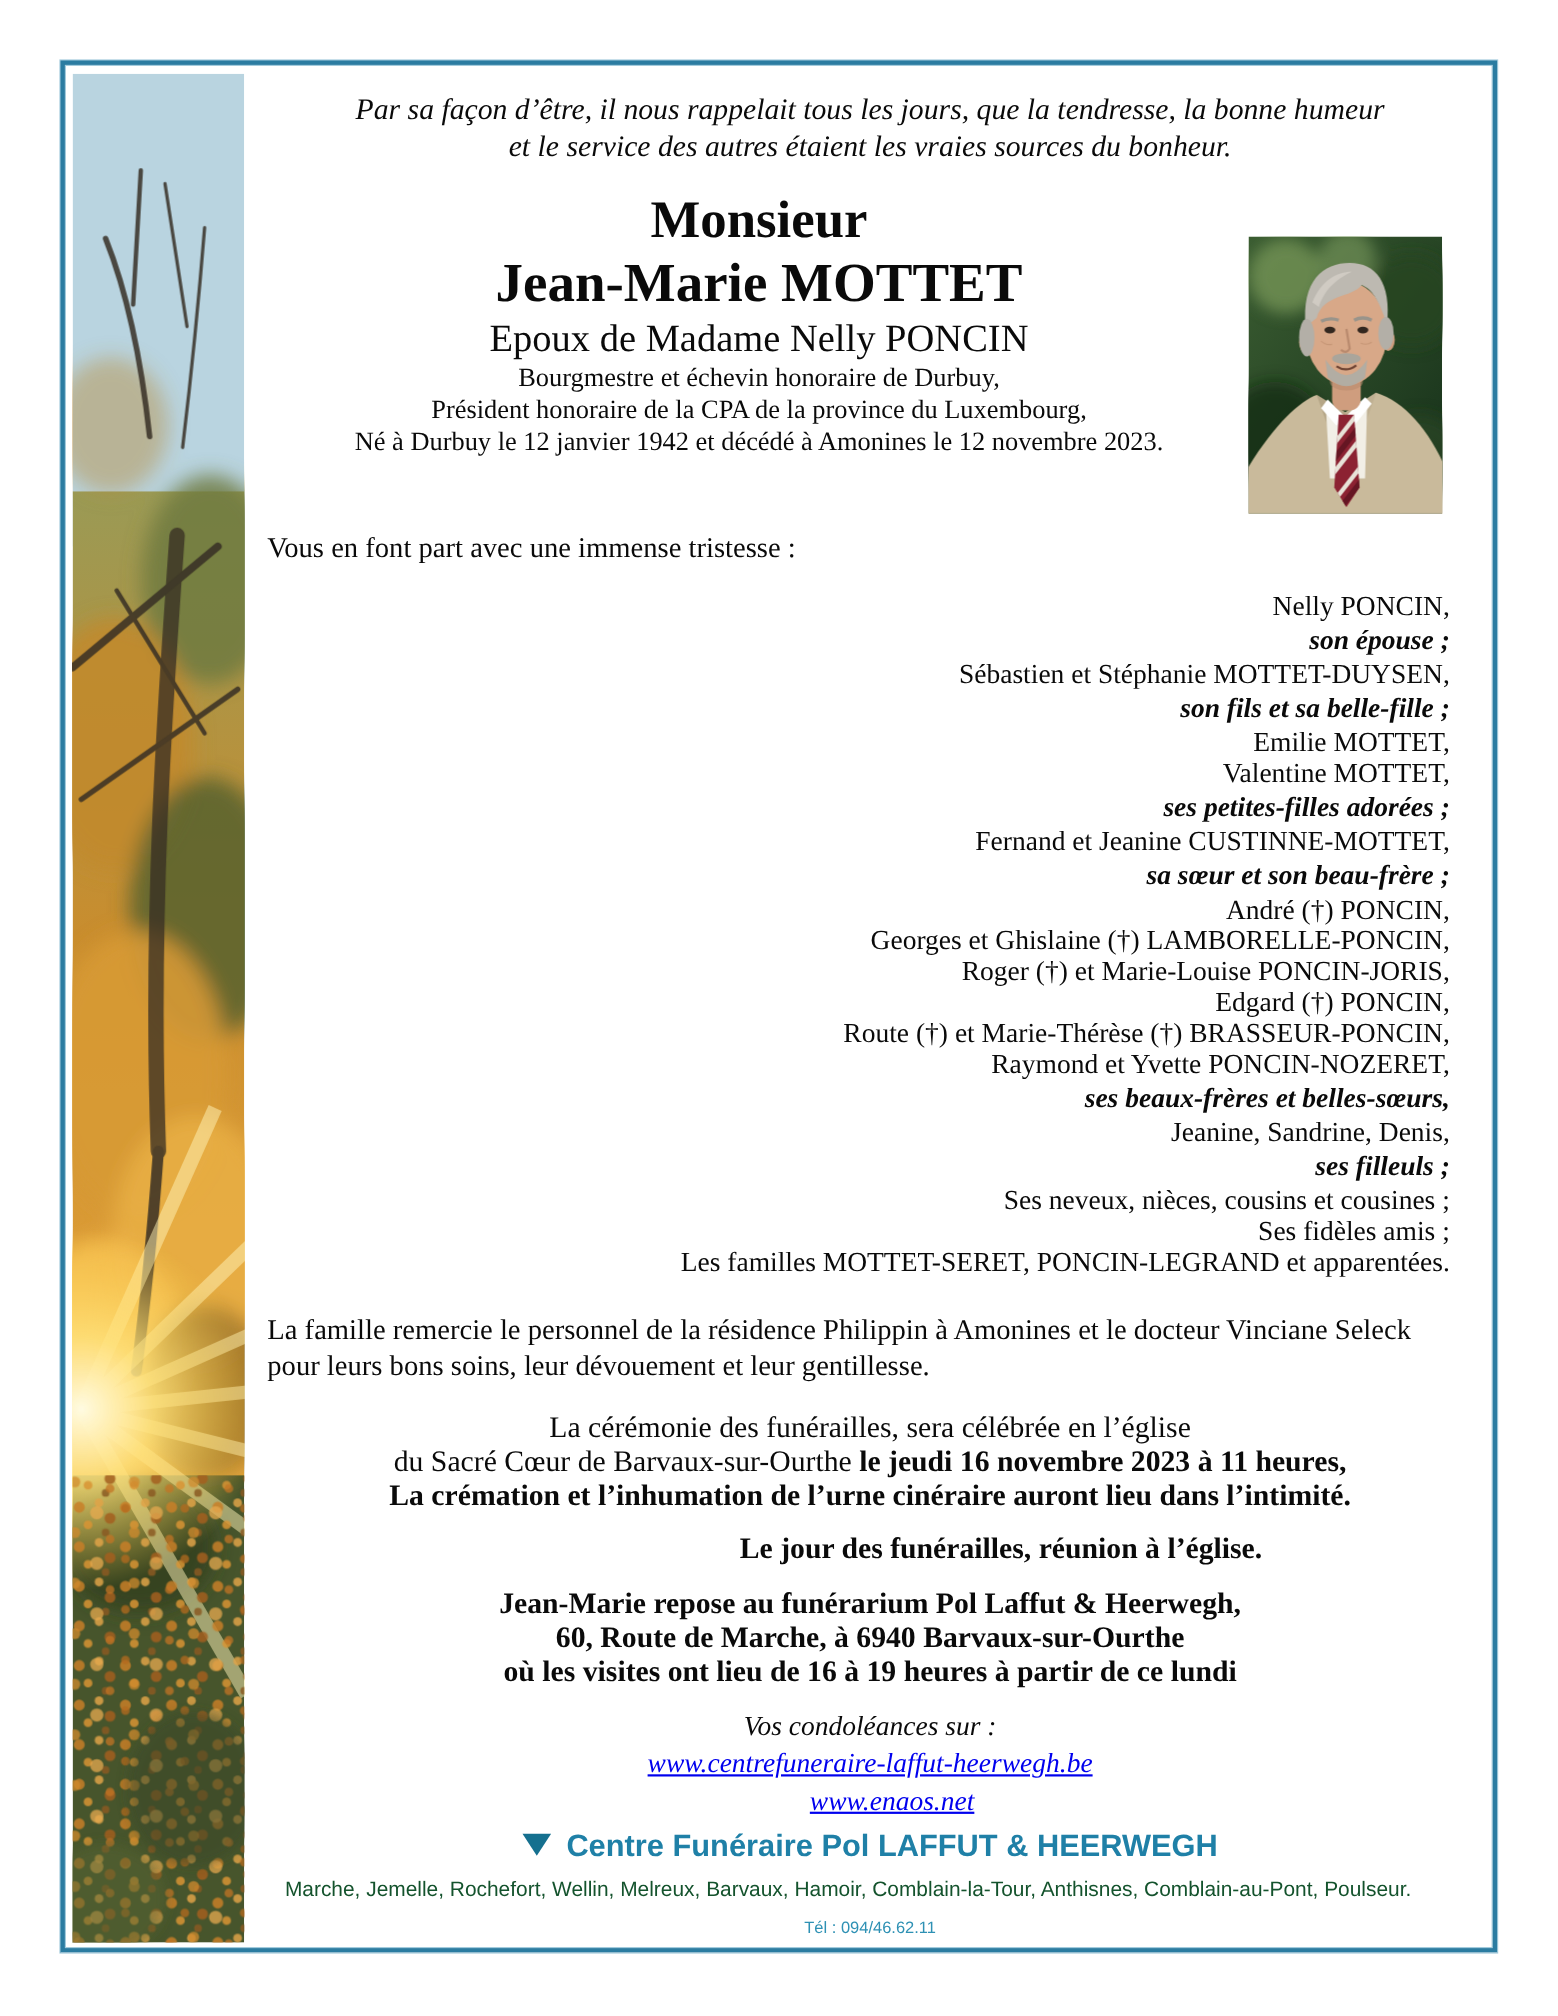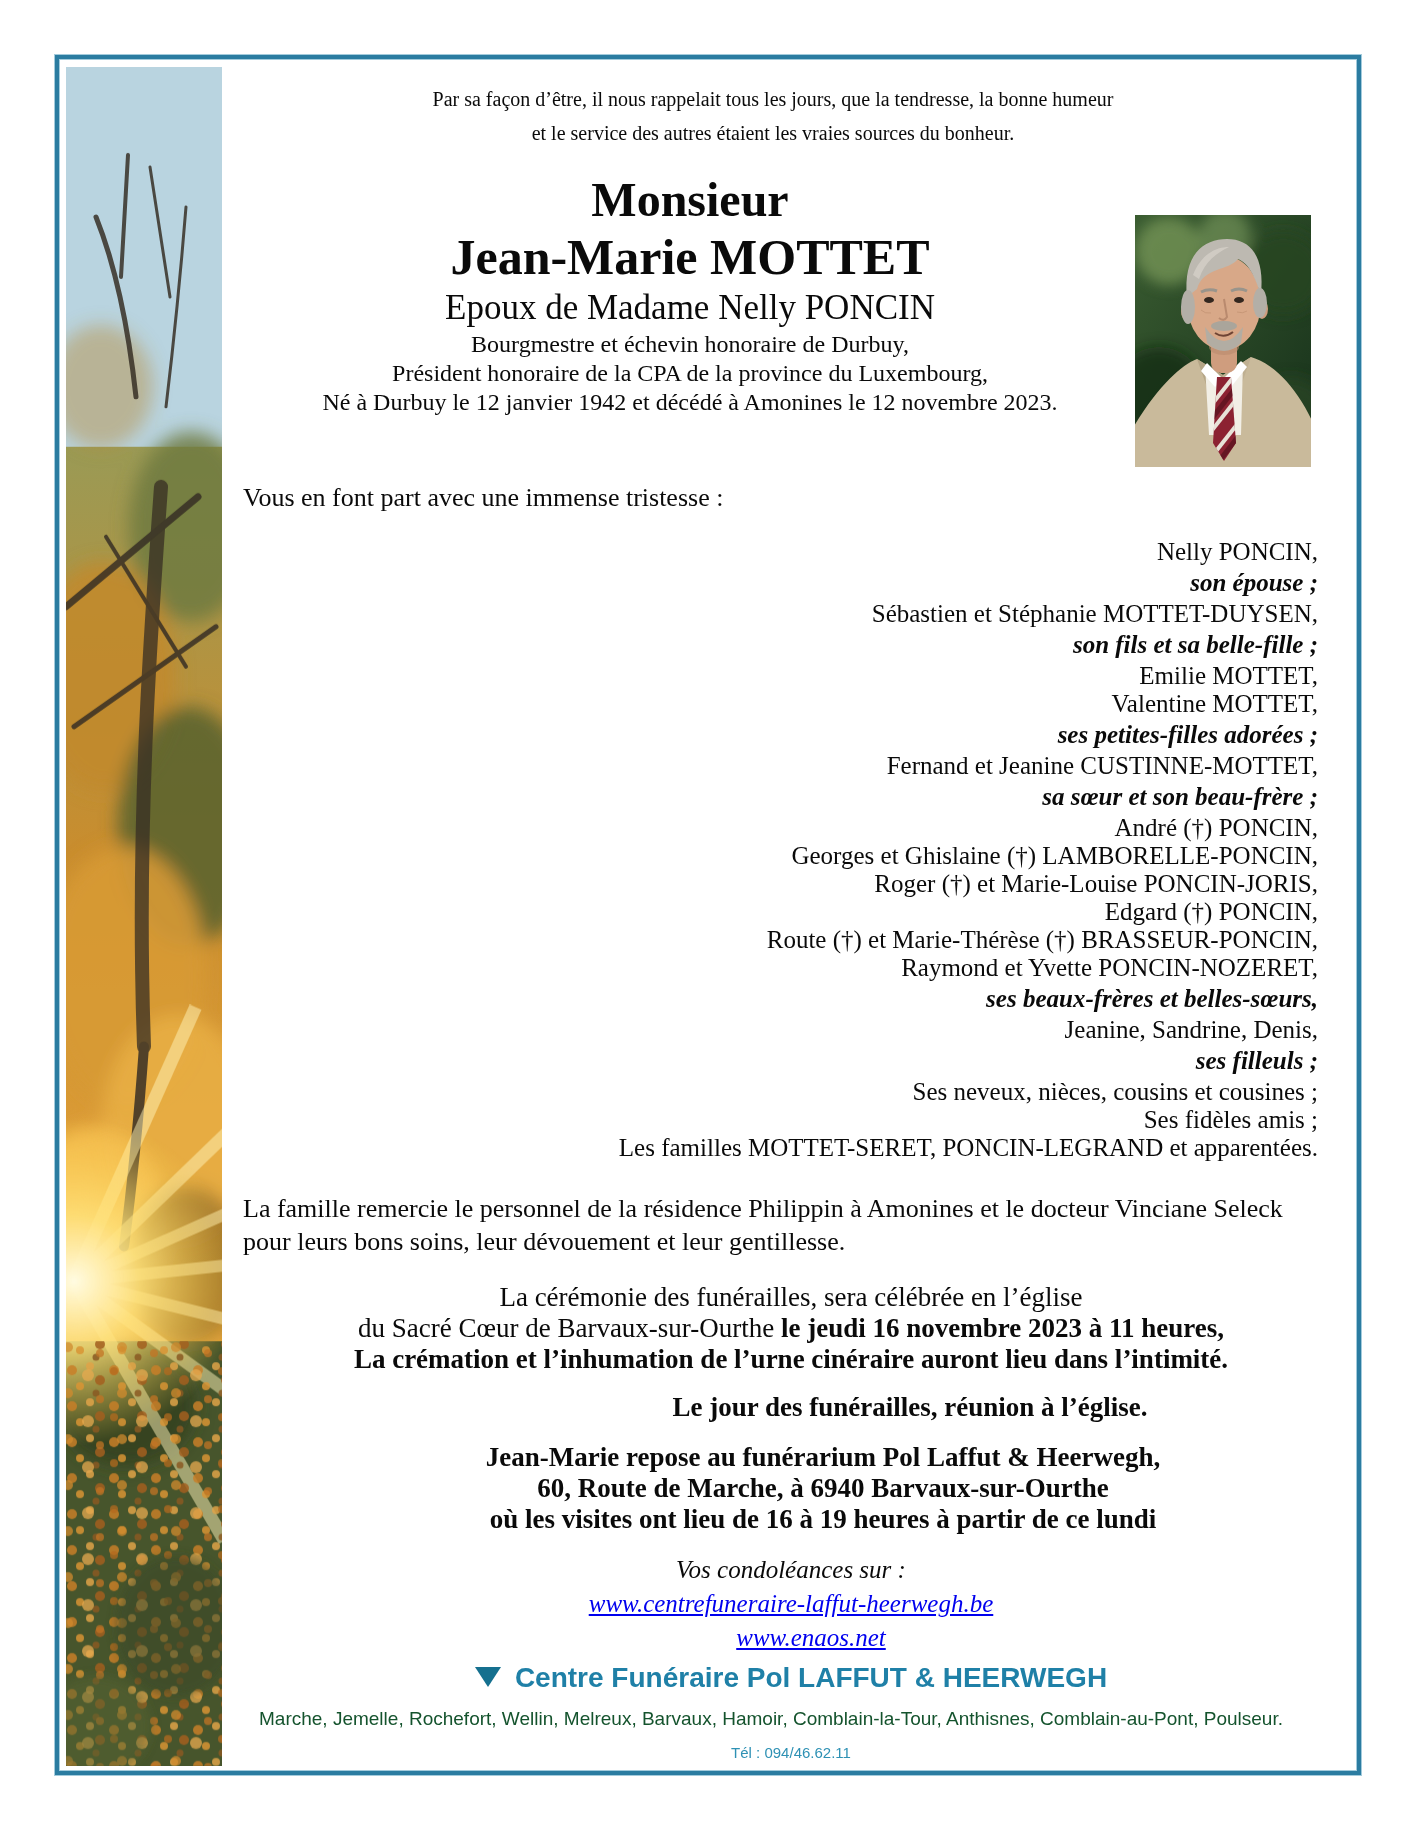--- a/index.html
+++ b/index.html
@@ -7,39 +7,39 @@
         font-family:"Liberation Serif",serif;color:#0a0a0a;}
   .frame{position:absolute;left:55px;top:55px;width:1298px;height:1712px;
          border:4px solid #2b7ca1;
          box-shadow:0 0 0 1px #a3cbdc, inset 0 0 0 1px #a3cbdc;}
   .strip{position:absolute;left:66px;top:67px;width:156px;height:1699px;}
   .strip svg{display:block;width:100%;height:100%;}
   .portrait{position:absolute;left:1135px;top:215px;width:176px;height:252px;}
   .portrait svg{display:block;width:100%;height:100%;}
 
   .abs{position:absolute;}
-  .quote{left:204px;top:82px;width:1138px;text-align:center;
-         font-size:20px;line-height:34px;}
+  .quote{left:222px;top:82px;width:1138px;text-align:center;
+         font-style:italic;font-size:27px;line-height:34px;}
   .titleblock{left:222px;top:172px;width:936px;text-align:center;}
   .t-mons{font-weight:bold;font-size:48px;line-height:56px;}
   .t-name{font-weight:bold;font-size:50px;line-height:58px;}
   .t-spouse{font-size:35px;line-height:44px;}
   .t-role{font-size:24px;line-height:29px;}
 
   .intro{left:243px;top:483px;font-size:26px;}
   .fam{left:222px;top:538px;width:1075px;padding:0 8px 0 21px;font-size:25px;line-height:28px;}
   .fam .l{text-align:right;}
   .fam .r{text-align:right;font-weight:bold;font-style:italic;margin:3px 0;}
 
   .thanks{left:243px;top:1192px;width:1075px;font-size:26px;line-height:33px;text-align:left;}
 
   .ceremony{left:222px;top:1282px;width:1138px;text-align:center;font-size:27px;line-height:31px;}
   .ceremony .b{font-weight:bold;}
   .reunion{left:222px;top:1392px;width:1376px;text-align:center;font-size:27px;font-weight:bold;}
-  .repose{left:222px;top:1442px;width:1138px;text-align:center;font-size:27px;line-height:31px;font-weight:bold;margin-left:32px;}
+  .repose{left:222px;top:1442px;width:1138px;text-align:center;font-size:27px;line-height:31px;font-weight:bold;}
 
   .condol{left:222px;top:1556px;width:1138px;text-align:center;font-style:italic;font-size:25px;}
   .linkrow1{left:222px;top:1590px;width:1138px;text-align:center;}
   .linkrow2{left:222px;top:1624px;width:1138px;text-align:center;margin-left:20px;}
   a.site{color:#0000ee;font-style:italic;font-size:25px;text-decoration:underline;}
 
   .brandrow{left:222px;top:1662px;width:1138px;text-align:center;
             font-family:"Liberation Sans",sans-serif;font-weight:bold;font-size:28px;color:#1f80a7;}
   .tri{display:inline-block;width:0;height:0;vertical-align:middle;margin-right:14px;margin-top:-6px;
        border-left:13px solid transparent;border-right:13px solid transparent;border-top:20px solid #15708f;}

